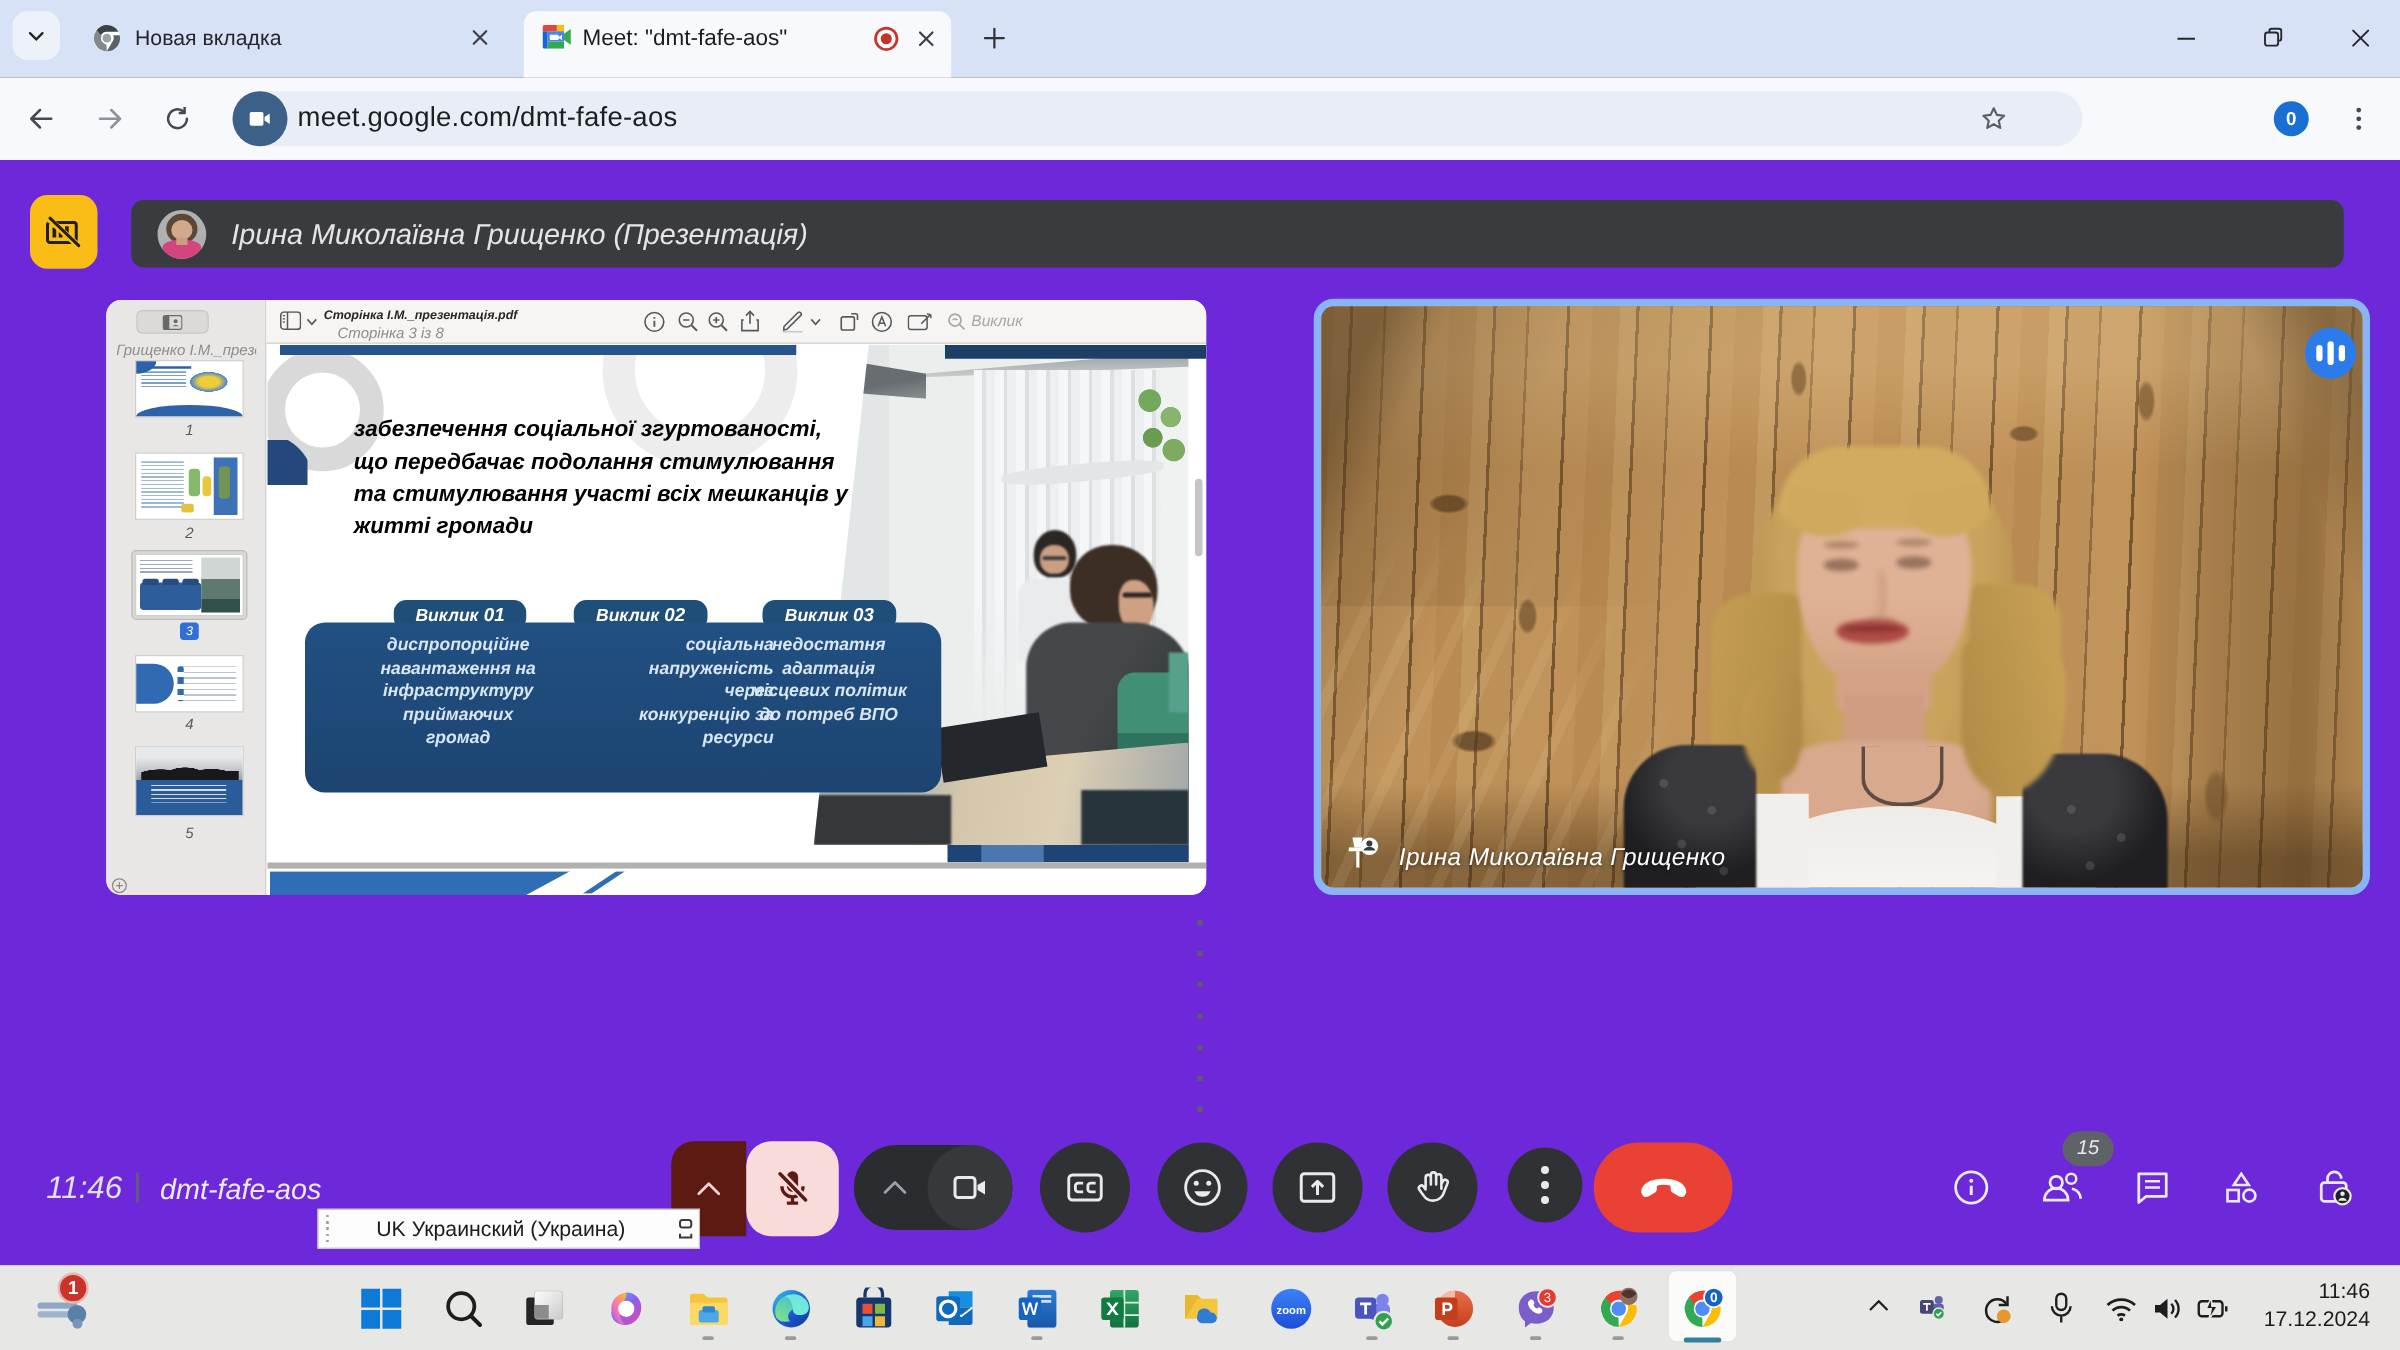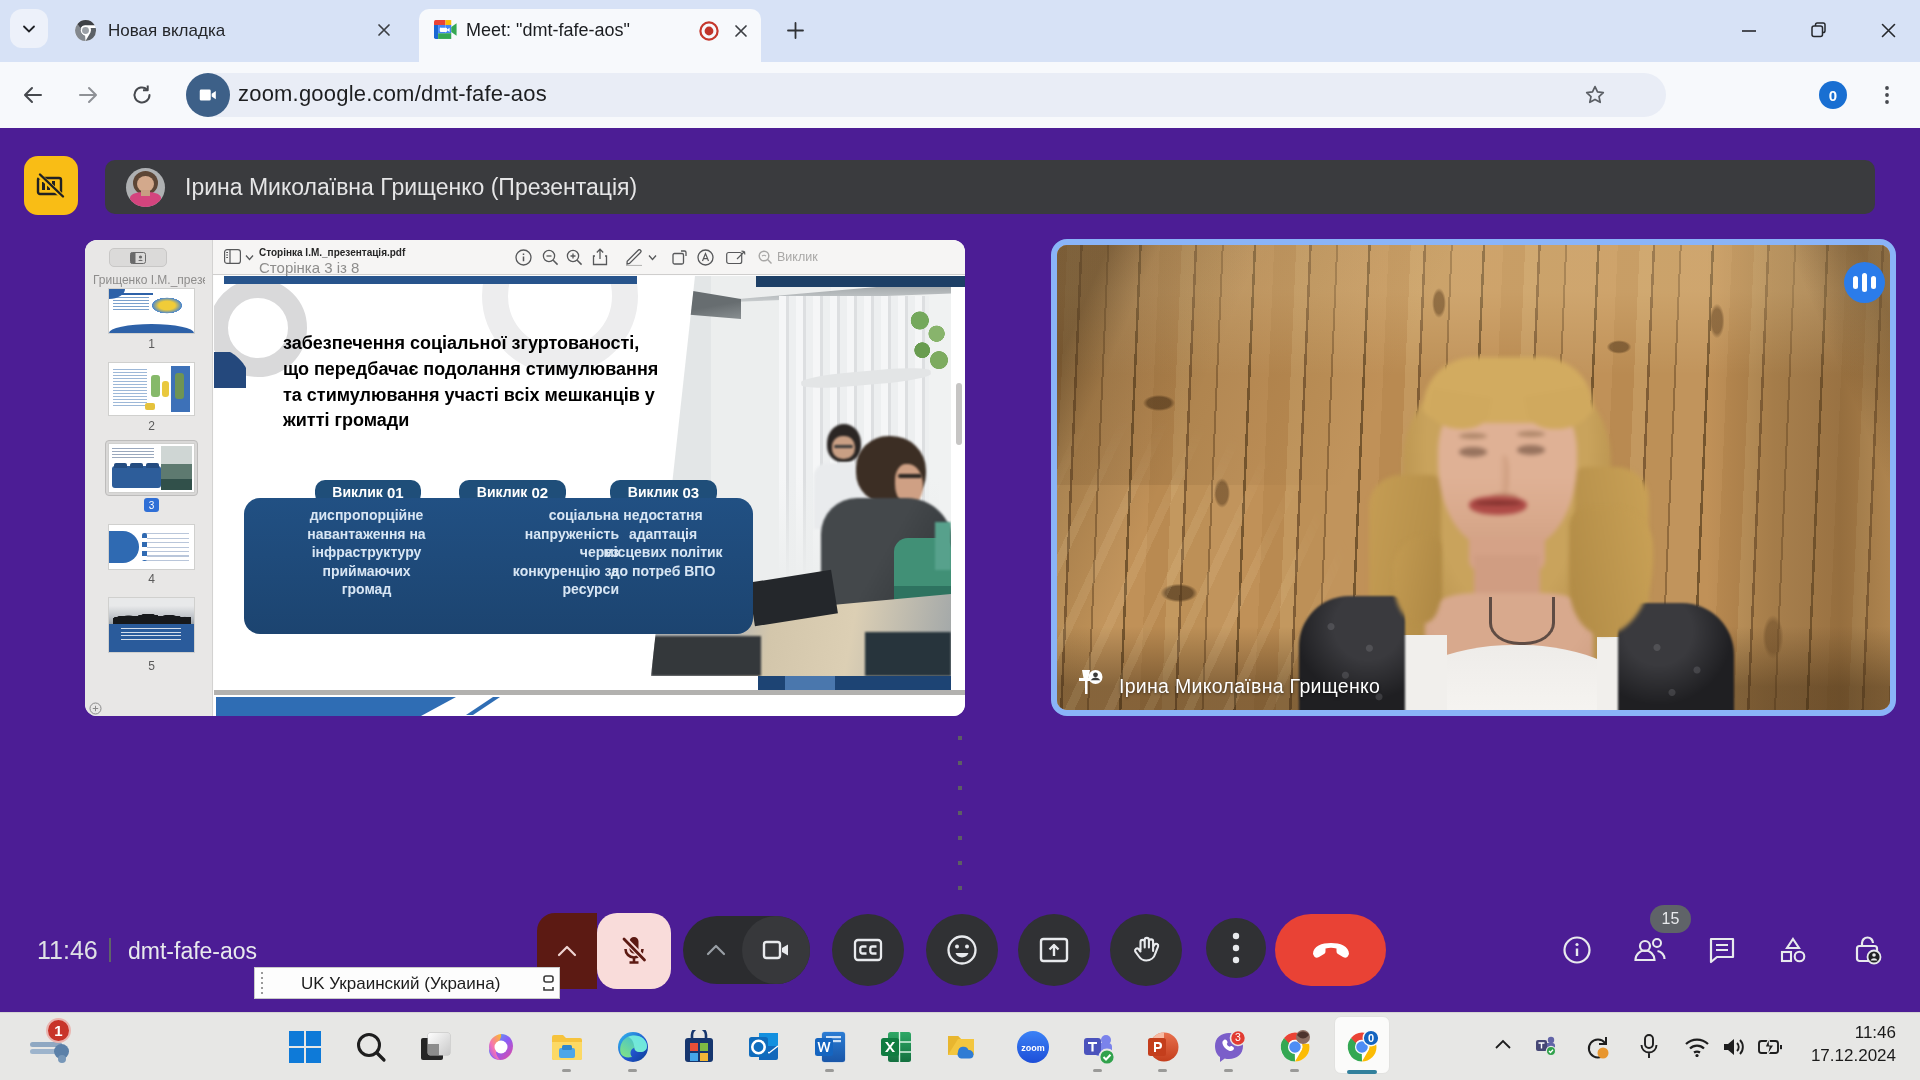--- a/index.html
+++ b/index.html
@@ -1,21 +1,21 @@
 <!DOCTYPE html>
 <html><head><meta charset="utf-8">
 <style>
 *{margin:0;padding:0;box-sizing:border-box;}
 html,body{width:1920px;height:1080px;overflow:hidden;background:#202124;font-family:"Liberation Sans",sans-serif;}
 .abs{position:absolute;}
 #stage{position:relative;width:1920px;height:1080px;}
 #tabstrip{position:absolute;left:0;top:0;width:1920px;height:62px;background:#d7e2f6;}
 #toolbar{position:absolute;left:0;top:62px;width:1920px;height:66px;background:#f7f9fc;}
 #activetab{position:absolute;left:419px;top:9px;width:342px;height:53px;background:#f7f9fc;border-radius:10px 10px 0 0;}
-#page{position:absolute;left:0;top:128px;width:1920px;height:884px;background:#4c1d95;}
+#page{position:absolute;left:0;top:128px;width:1920px;height:884px;background:#6d28d9;font-style:italic;}
 #taskbar{position:absolute;left:0;top:1012px;width:1920px;height:68px;background:#e7e7e5;border-top:1px solid #d4d4d2;}
 .flx{display:flex;align-items:center;justify-content:center;}
 .crc{position:absolute;width:72px;height:72px;border-radius:50%;background:#303134;display:flex;align-items:center;justify-content:center;}
 .thumb{position:absolute;left:24px;width:85px;background:#fff;box-shadow:0 0 0 1px #d0d0ce;}
 .tnum{position:absolute;width:85px;left:24px;text-align:center;font-size:12px;color:#5a5a5a;}
 .dash{position:absolute;top:56px;width:9px;height:3px;border-radius:2px;background:#9a9a98;}
 .tki{position:absolute;top:17px;width:34px;height:34px;}
 </style></head>
 <body>
 <div id="stage">
@@ -88,21 +88,21 @@
         <path d="M19.5 12 A7.5 7.5 0 1 1 17 6.4" fill="none" stroke="#46494e" stroke-width="2" stroke-linecap="round"></path>
         <path d="M17.7 2.5 L17.7 7.3 L13 7.3" fill="none" stroke="#46494e" stroke-width="2" stroke-linejoin="round"></path>
       </svg>
  <div class="abs" style="left:186px;top:11px;width:1480px;height:44px;border-radius:22px;background:#e9edf6;"></div>
  <div class="abs flx" style="left:186px;top:11px;width:44px;height:44px;border-radius:50%;background:#3d6088;">
    <svg width="22" height="22" viewBox="0 0 24 24">
           <path d="M3 7.5 A1.5 1.5 0 0 1 4.5 6 H13.5 A1.5 1.5 0 0 1 15 7.5 V16.5 A1.5 1.5 0 0 1 13.5 18 H4.5 A1.5 1.5 0 0 1 3 16.5 Z" fill="#fff"></path>
           <path d="M16 10.5 L20.5 7.5 V16.5 L16 13.5 Z" fill="#fff"></path>
         </svg>
  </div>
- <div class="abs" style="left:238px;top:19px;font-size:22px;color:#1d1e20;letter-spacing:0.2px;">zoom.google.com/dmt-fafe-aos</div>
+ <div class="abs" style="left:238px;top:19px;font-size:22px;color:#1d1e20;letter-spacing:0.2px;">meet.google.com/dmt-fafe-aos</div>
  <svg class="abs" style="left:1583px;top:21px;" width="24" height="24" viewBox="0 0 24 24">
         <path d="M12 3.6 L14.5 8.9 L20.3 9.6 L16 13.6 L17.2 19.3 L12 16.4 L6.8 19.3 L8 13.6 L3.7 9.6 L9.5 8.9 Z" fill="none" stroke="#5a5e64" stroke-width="1.7" stroke-linejoin="round"></path>
       </svg>
  <div class="abs flx" style="left:1819px;top:81px-62px;top:19px;width:28px;height:28px;border-radius:50%;background:#196fd2;color:#fff;font-size:15px;font-weight:700;">0</div>
  <svg class="abs" style="left:1879px;top:83px-62px;top:21px;" width="16" height="24" viewBox="0 0 16 24">
         <circle cx="8" cy="5" r="1.9" fill="#46494e"></circle>
         <circle cx="8" cy="12" r="1.9" fill="#46494e"></circle>
         <circle cx="8" cy="19" r="1.9" fill="#46494e"></circle>
       </svg>
 </div>
@@ -194,21 +194,21 @@
   <div class="abs" style="left:128px;top:0;width:752px;height:35px;background:#f6f5f4;border-bottom:1px solid #cfcecd;"></div>
   <svg class="abs" style="left:139px;top:9px;" width="17" height="15" viewBox="0 0 17 15">
           <rect x="0.6" y="0.6" width="15.8" height="13.8" rx="2.5" fill="none" stroke="#57585a" stroke-width="1.2"></rect>
           <path d="M6 0.6 V14.4" stroke="#57585a" stroke-width="1.2"></path>
           <path d="M2.2 3.5 H4 M2.2 6 H4 M2.2 8.5 H4" stroke="#57585a" stroke-width="1"></path>
         </svg>
   <svg class="abs" style="left:160px;top:14px;" width="9" height="7" viewBox="0 0 9 7">
           <path d="M1 1.5 L4.5 5.5 L8 1.5" fill="none" stroke="#57585a" stroke-width="1.3"></path>
         </svg>
   <div class="abs" style="left:174px;top:7px;font-size:10px;font-weight:700;color:#262626;">Сторінка І.М._презентація.pdf</div>
-  <div class="abs" style="left:174px;top:19px;font-size:15px;color:#8e8d8c;">Сторінка 3 із 8</div>
+  <div class="abs" style="left:185px;top:19px;font-size:12px;color:#8e8d8c;">Сторінка 3 із 8</div>
   <svg class="abs" style="left:430px;top:9px;" width="17" height="17" viewBox="0 0 17 17">
           <circle cx="8.5" cy="8.5" r="7.5" fill="none" stroke="#57585a" stroke-width="1.3"></circle>
           <path d="M8.5 7.5 V12.3 M8.5 4.6 V6" stroke="#57585a" stroke-width="1.5"></path>
         </svg>
   <svg class="abs" style="left:457px;top:9px;" width="17" height="17" viewBox="0 0 17 17">
           <circle cx="7" cy="7" r="5.6" fill="none" stroke="#57585a" stroke-width="1.3"></circle>
           <path d="M11.2 11.2 L15.6 15.6" stroke="#57585a" stroke-width="1.5"></path>
           <path d="M4.5 7 H9.5" stroke="#57585a" stroke-width="1.3"></path>
         </svg>
   <svg class="abs" style="left:481px;top:9px;" width="17" height="17" viewBox="0 0 17 17">

